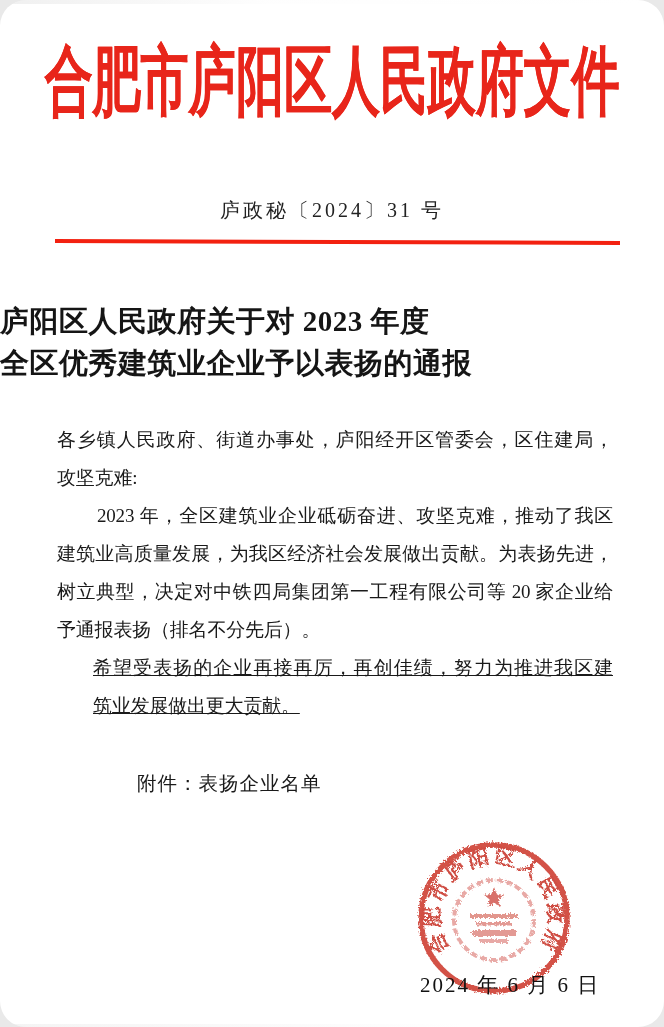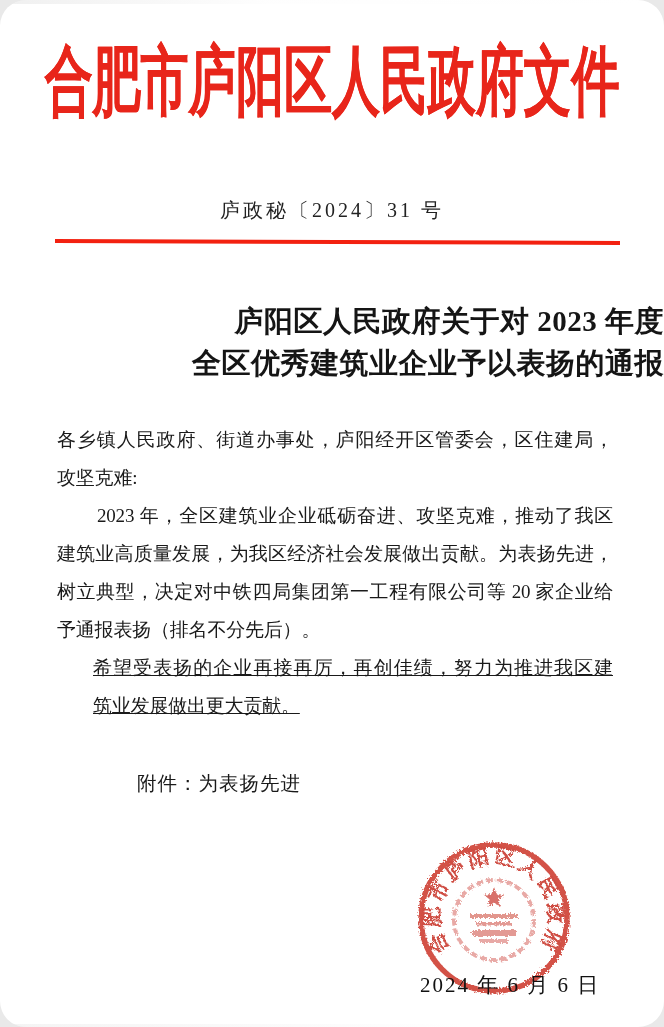--- a/index.html
+++ b/index.html
@@ -38,21 +38,21 @@
   }
   
   .red-rule{
     position:absolute;top:240px;left:55px;width:565px;height:4px;
     background:#f32110;
     transform:rotate(0.18deg);
   }
   
   .doc-title{
     position:absolute;top:300px;left:0;width:664px;
-    text-align:right;
+    text-align:left;
     font-size:29px;
     font-weight:bold;
     line-height:42px;
     color:#151515;
     letter-spacing:0.5px;
   }
   
   .body-text{
     position:absolute;top:421px;left:57px;width:556px;
     font-size:19px;
@@ -120,21 +120,21 @@
     <div class="bl f">各乡镇人民政府、街道办事处，庐阳经开区管委会，区住建局，</div>
     <div class="bl">攻坚克难:</div>
     <div class="bl f i2">2023 年，全区建筑业企业砥砺奋进、攻坚克难，推动了我区</div>
     <div class="bl f">建筑业高质量发展，为我区经济社会发展做出贡献。为表扬先进，</div>
     <div class="bl f">树立典型，决定对中铁四局集团第一工程有限公司等 20 家企业给</div>
     <div class="bl">予通报表扬（排名不分先后）。</div>
     <div class="bl f hg">希望受表扬的企业再接再厉，再创佳绩，努力为推进我区建</div>
     <div class="bl hg">筑业发展做出更大贡献。</div>
   </div>
 
-  <div class="attachment">附件：为表扬先进</div>
+  <div class="attachment">附件：表扬企业名单</div>
 
   <svg class="seal" viewBox="-100 -100 200 200" xmlns="http://www.w3.org/2000/svg">
     <defs>
       <filter id="roughen" x="-20%" y="-20%" width="140%" height="140%">
         <feTurbulence type="fractalNoise" baseFrequency="0.55" numOctaves="2" result="n"></feTurbulence>
         <feDisplacementMap in="SourceGraphic" in2="n" scale="5"></feDisplacementMap>
       </filter>
     </defs>
     <g filter="url(#roughen)">
       <circle cx="0" cy="0" r="73" fill="none" stroke="#cd3a2e" stroke-width="5.5"></circle>

